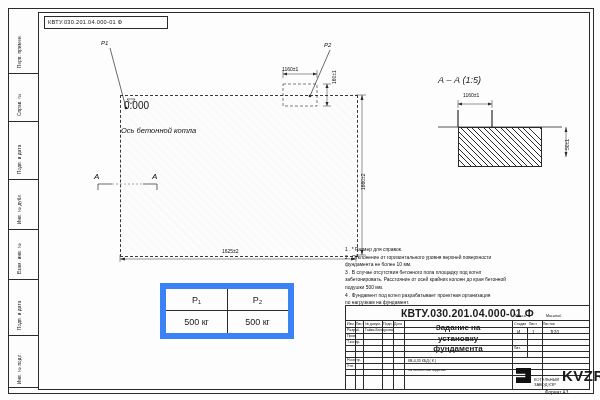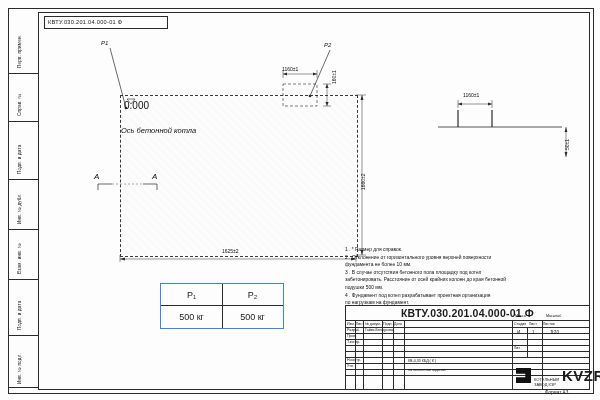--- a/index.html
+++ b/index.html
@@ -17,21 +17,21 @@
   .code-box span{position:absolute;left:3px;top:2px;font-size:5.6px;letter-spacing:.3px;}
   
   .plan{position:absolute;left:120px;top:95px;width:236px;height:160px;border:1px dashed #3a3a3a;background:transparent;}
   .hatchbg{position:absolute;left:120px;top:95px;width:236px;height:160px;
     background:repeating-linear-gradient(45deg,rgba(0,0,0,0.012) 0 3px,rgba(0,0,0,0) 3px 6px);}
   .lbl{position:absolute;white-space:nowrap;font-size:6px;color:#111;}
   .lbl.sm{font-size:5px;}
   .lbl.it{font-style:italic;}
   .rot{transform-origin:0 0;transform:rotate(-90deg);}
   
-  .ptable{position:absolute;left:160px;top:283px;width:122px;height:44px;border:1px solid #3b82f6;}
+  .ptable{position:absolute;left:160px;top:283px;width:122px;height:44px;border:6px solid #3b82f6;}
   .ptable .vsep{position:absolute;left:61px;top:0;width:1px;height:44px;background:#2a2a2a;}
   .ptable .hsep{position:absolute;left:0;top:21px;width:122px;height:1px;background:#2a2a2a;}
   .pcell{position:absolute;width:61px;height:21px;display:flex;align-items:center;justify-content:center;font-size:9px;}
   
   .notes{position:absolute;left:345px;top:246px;width:225px;font-size:4.9px;line-height:1.55;color:#111;}
   .notes div{white-space:pre-wrap;}
   
   .sec{position:absolute;left:430px;top:75px;width:145px;height:115px;}
   .sec-title{position:absolute;left:12px;top:0;font-size:9px;font-style:italic;}
   .foundation{position:absolute;left:28px;top:52px;width:82px;height:38px;border:1px solid #2a2a2a;
@@ -142,20 +142,24 @@
   <span class="lbl it" style="left:324px;top:42px;">Р2</span>
   <span class="lbl" style="left:124px;top:100px;font-size:10px;">0.000</span>
   <span class="lbl it" style="left:121px;top:126px;font-size:7.5px;">Ось бетонной котла</span>
   <span class="lbl it" style="left:94px;top:172px;font-size:8px;">А</span>
   <span class="lbl it" style="left:152px;top:172px;font-size:8px;">А</span>
   <span class="lbl sm" style="left:222px;top:248px;">1625±2</span>
   <span class="lbl sm rot" style="left:360px;top:190px;">1660±2</span>
   <span class="lbl sm" style="left:282px;top:66px;">1160±1</span>
   <span class="lbl sm rot" style="left:331px;top:84px;">160±1</span>
 
+  <div class="sec">
+    <span class="sec-title" style="left:8px;top:0;">А – А (1:5)</span>
+    <div class="foundation"></div>
+  </div>
   <span class="lbl sm" style="left:463px;top:92px;">1160±1</span>
   <span class="lbl sm rot" style="left:564px;top:150px;">50±1</span>
 
   <div class="ptable">
     <div class="vsep"></div>
       <div class="hsep"></div>
     <div class="pcell" style="left:0;top:0;">Р₁</div>
     <div class="pcell" style="left:61px;top:0;">Р₂</div>
     <div class="pcell" style="left:0;top:22px;">500 кг</div>
     <div class="pcell" style="left:61px;top:22px;">500 кг</div>
@@ -202,20 +206,25 @@
     <span class="micro" style="left:48px;top:16px;">Дата</span>
 
     <span class="micro" style="left:1px;top:22px;">Разраб.</span>
     <span class="micro" style="left:1px;top:28px;">Пров.</span>
     <span class="micro" style="left:1px;top:34px;">Т.контр.</span>
     <span class="micro" style="left:1px;top:52px;">Н.контр.</span>
     <span class="micro" style="left:1px;top:58px;">Утв.</span>
 
     <span class="micro" style="left:19px;top:22px;">Гайко-Белоусова</span>
 
+    <div class="tb-name">
+      <span>Задание на</span>
+      <span>установку</span>
+      <span>фундамента</span>
+    </div>
 
     <span class="micro" style="left:168px;top:16px;">Стадия</span>
     <span class="micro" style="left:183px;top:16px;">Лист</span>
     <span class="micro" style="left:197px;top:16px;">Листов</span>
     <span class="micro6" style="left:171px;top:24px;">И</span>
     <span class="micro6" style="left:186px;top:24px;">1</span>
     <span class="micro6" style="left:205px;top:24px;">1</span>
 
     <span class="micro" style="left:168px;top:40px;">Лит.</span>
     <span class="micro" style="left:169px;top:8px;">Масса</span>

